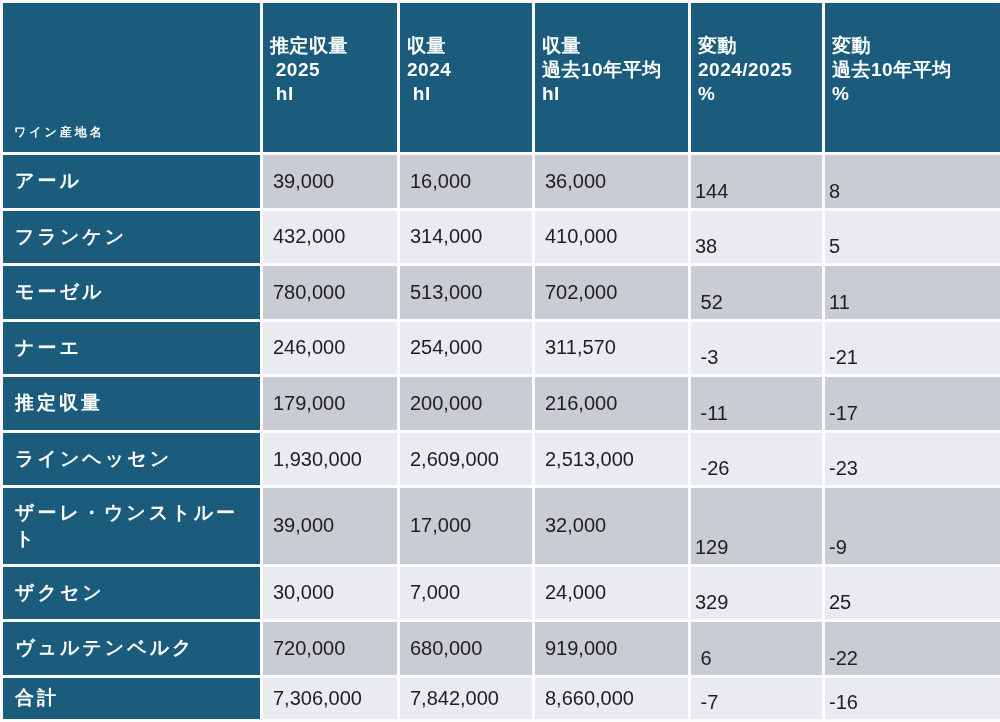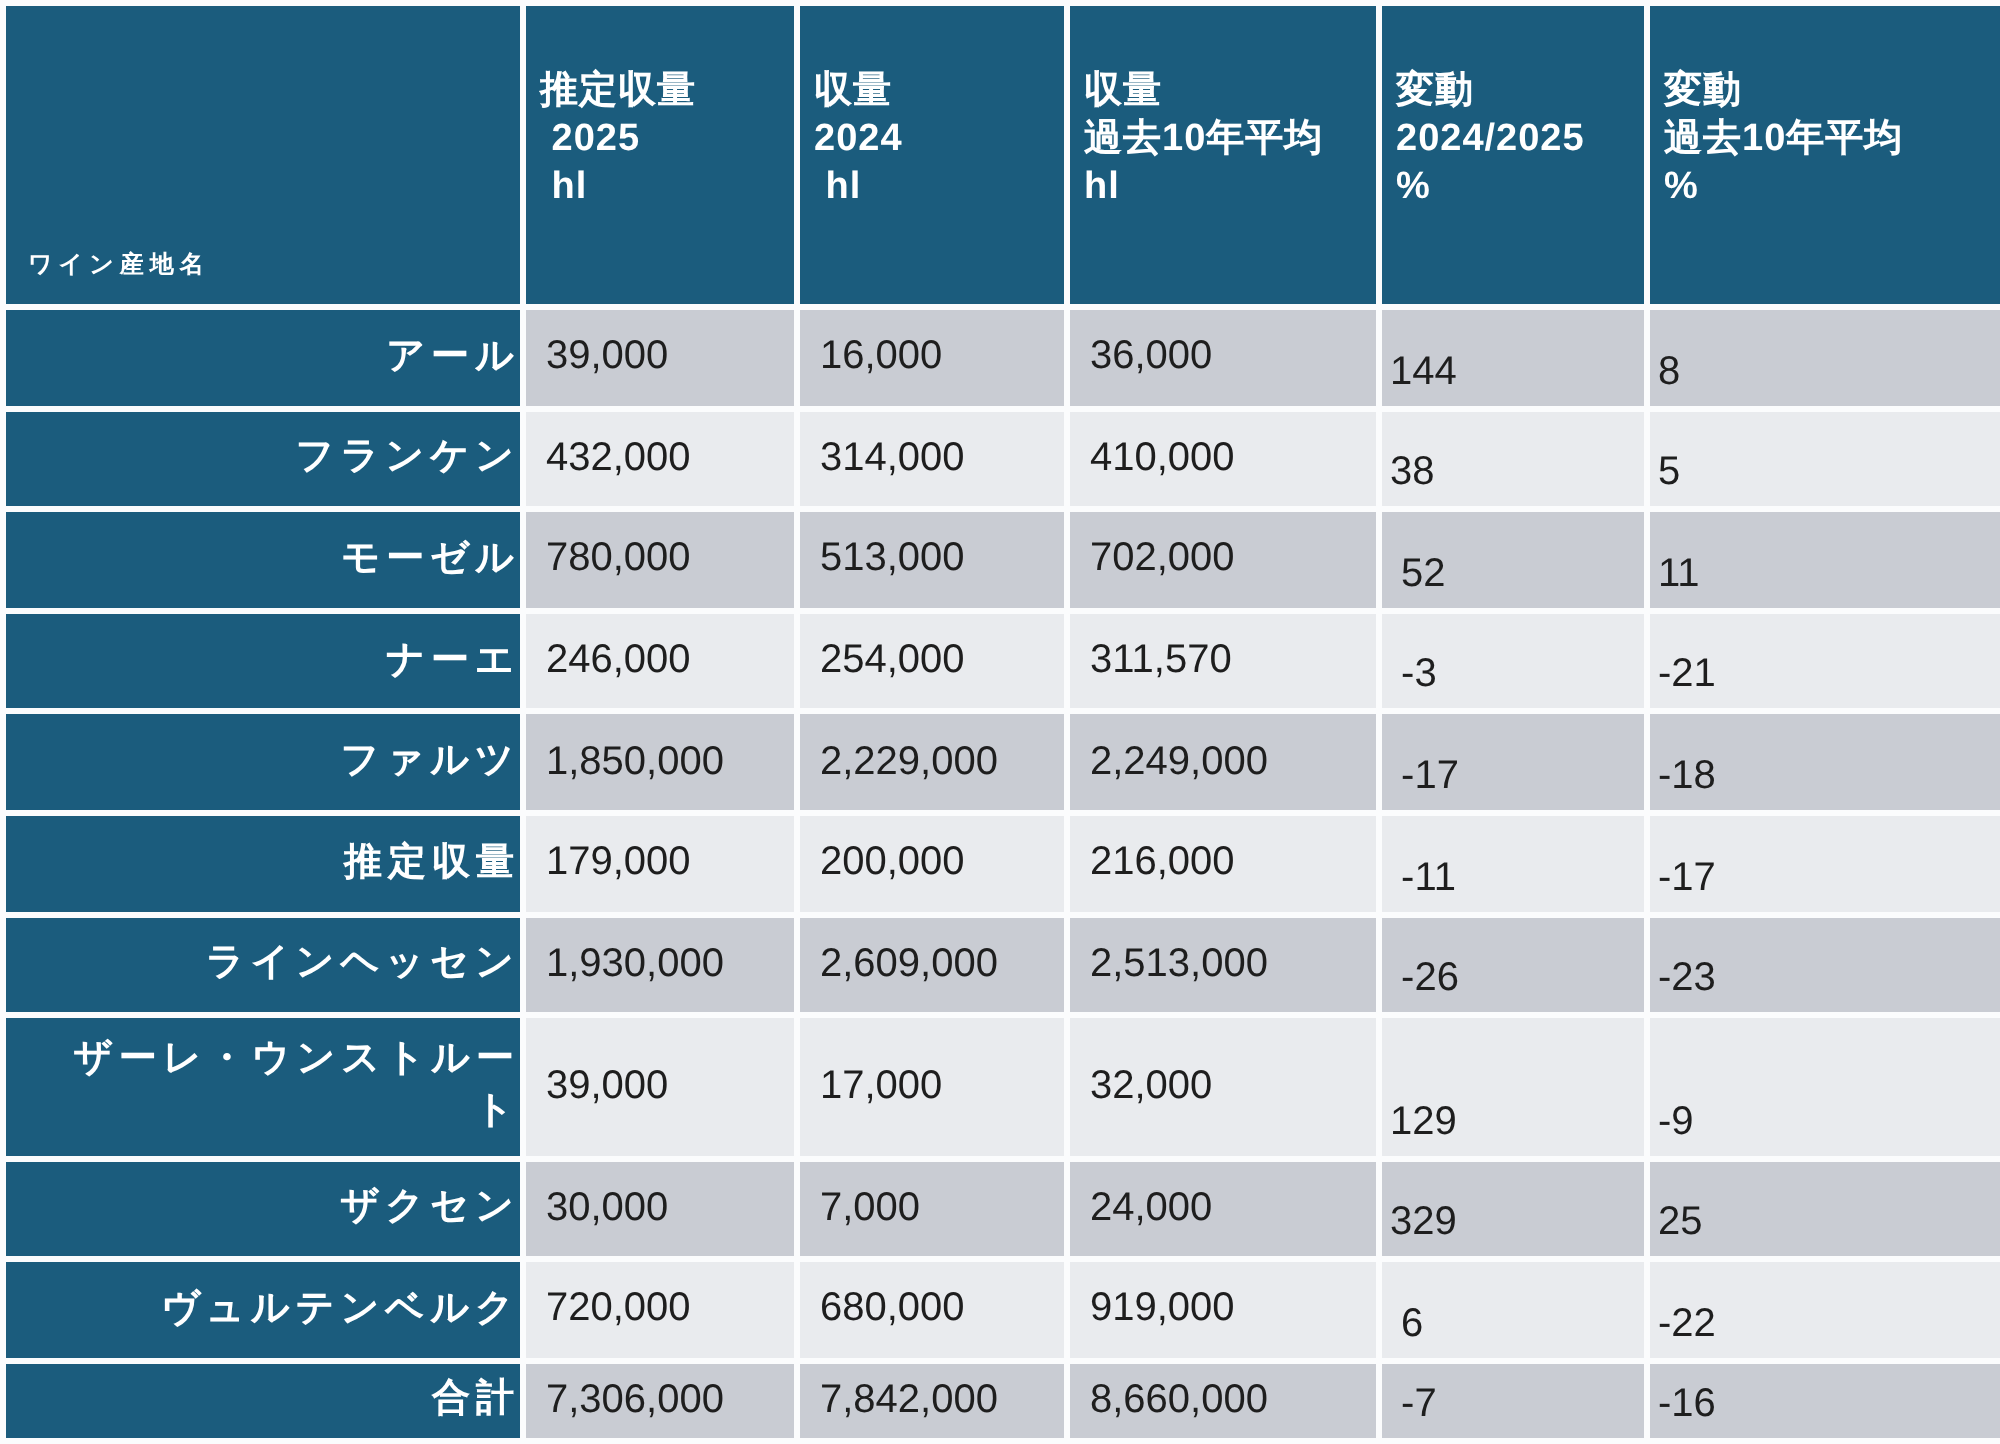--- a/index.html
+++ b/index.html
@@ -45,21 +45,21 @@
     line-height: 26px;
   }
   
   tbody th.region {
     background: var(--header_bg, #1b5c7d);
     color: var(--text_light, #ffffff);
     font-weight: bold;
     font-size: 19px;
     line-height: 26px;
     letter-spacing: 3px;
-    text-align: right;
+    text-align: left;
     vertical-align: middle;
     padding-left: 12px;
     white-space: pre-wrap;
   }
   tbody td {
     color: var(--text_dark, #1e1e1e);
     font-size: 20px;
     font-weight: normal;
   }
   td.num {
@@ -143,28 +143,20 @@
     </tr>
     <tr>
       <th class="region">ナーエ</th>
       <td class="num">246,000</td>
       <td class="num">254,000</td>
       <td class="num">311,570</td>
       <td class="pct"> -3</td>
       <td class="pct">-21</td>
     </tr>
     <tr>
-      <th class="region">ファルツ</th>
-      <td class="num">1,850,000</td>
-      <td class="num">2,229,000</td>
-      <td class="num">2,249,000</td>
-      <td class="pct"> -17</td>
-      <td class="pct">-18</td>
-    </tr>
-    <tr>
       <th class="region">推定収量</th>
       <td class="num">179,000</td>
       <td class="num">200,000</td>
       <td class="num">216,000</td>
       <td class="pct"> -11</td>
       <td class="pct">-17</td>
     </tr>
     <tr>
       <th class="region">ラインヘッセン</th>
       <td class="num">1,930,000</td>

